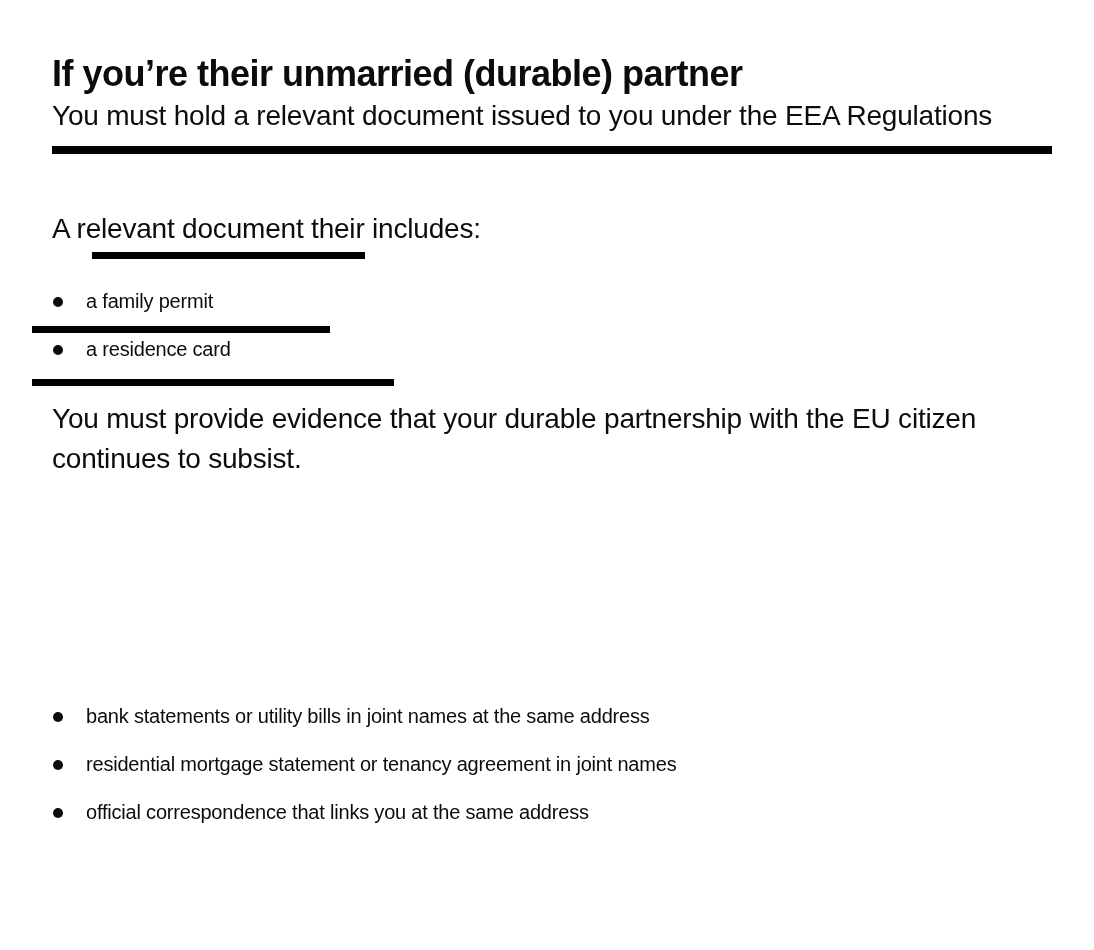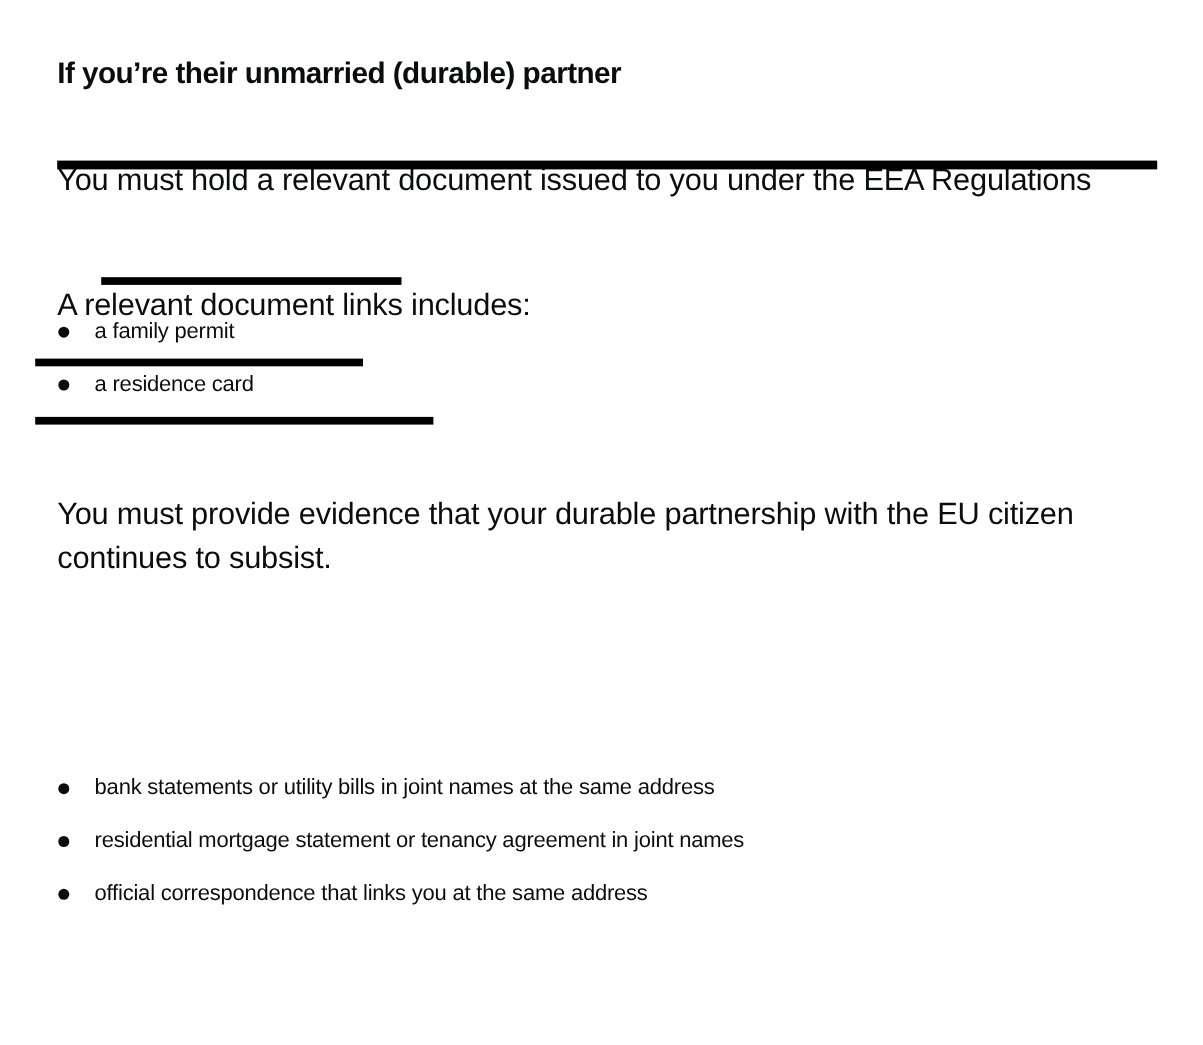--- a/index.html
+++ b/index.html
@@ -15,31 +15,30 @@
     overflow: hidden;
     font-family: "Liberation Sans", sans-serif;
     color: #0b0c0c;
   }
   .block {
     position: absolute;
     left: 52px;
   }
   .heading {
     top: 26px;
-    font-size: 27px;
+    font-size: 36px;
     line-height: 36px;
     font-weight: 700;
     letter-spacing: -0.5px;
     white-space: nowrap;
   }
   .para {
     font-size: 28px;
     line-height: 40px;
     letter-spacing: -0.2px;
-    margin-top: 48px;
   }
   .line {
     white-space: nowrap;
   }
   .p1 { top: 96px; }
   .p2 { top: 209px; }
   .p3 { top: 399px; }
   .p4 { top: 511px; }
   .p5 { top: 623px; }
   .p6 { top: 863px; }
@@ -84,21 +83,21 @@
 
 <div class="page">
 
   <h2 class="block heading">If you’re their unmarried (durable) partner</h2>
 
   <div class="block para p1">
     <div class="line">You must hold a relevant document issued to you under the EEA Regulations</div>
   </div>
 
   <div class="block para p2">
-    <div class="line">A relevant document links includes:</div>
+    <div class="line">A relevant document their includes:</div>
   </div>
 
   <ul class="block bullets list1">
     <li>a family permit</li>
     <li>a residence card</li>
   </ul>
 
   <div class="block para p3">
     <div class="line">You must provide evidence that your durable partnership with the EU citizen</div>
     <div class="line">continues to subsist.</div>

